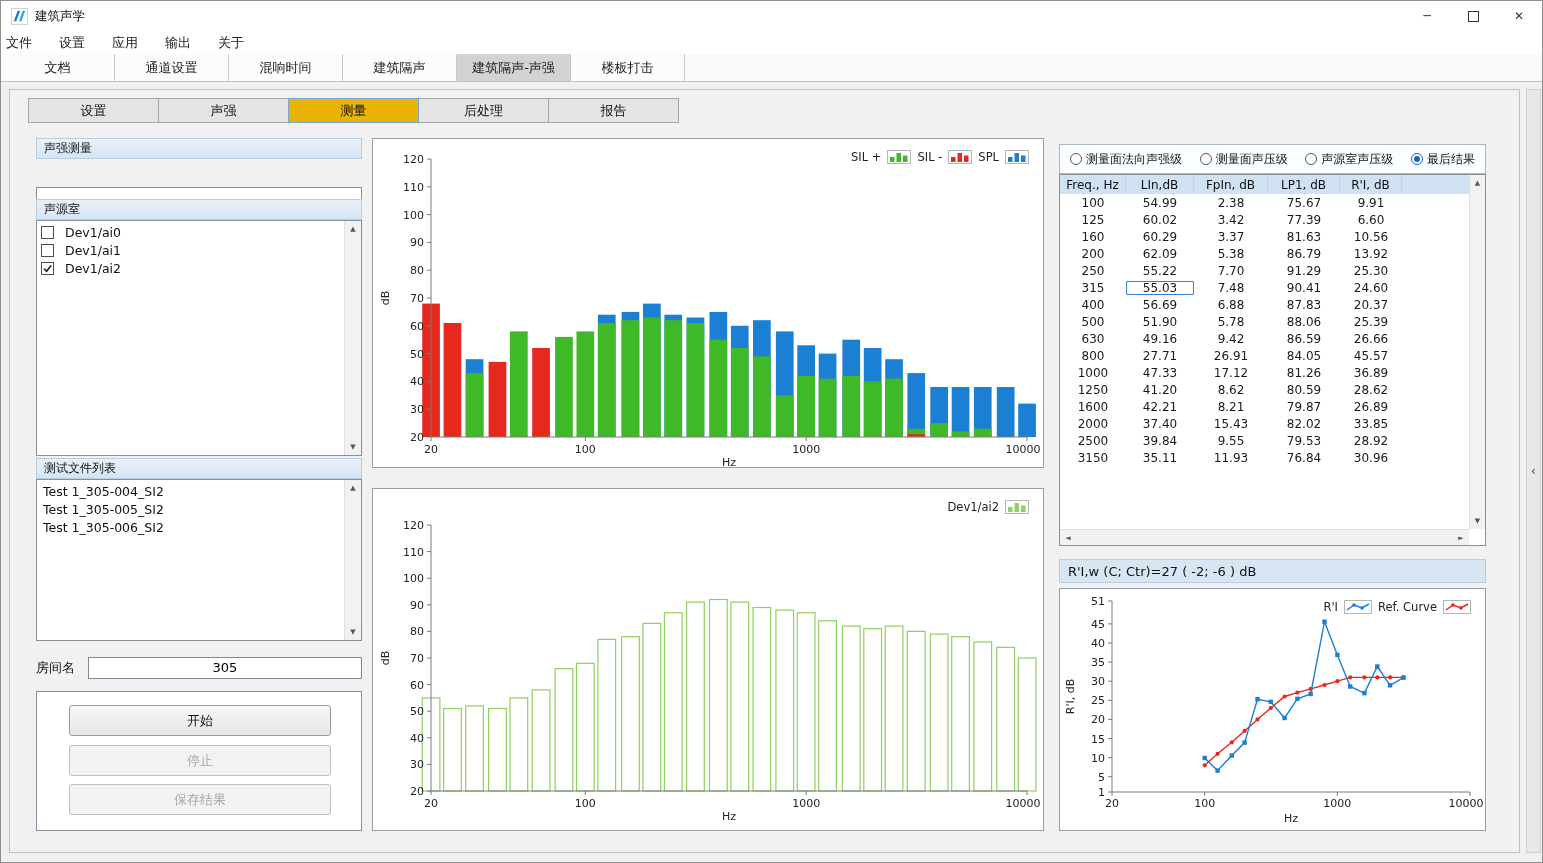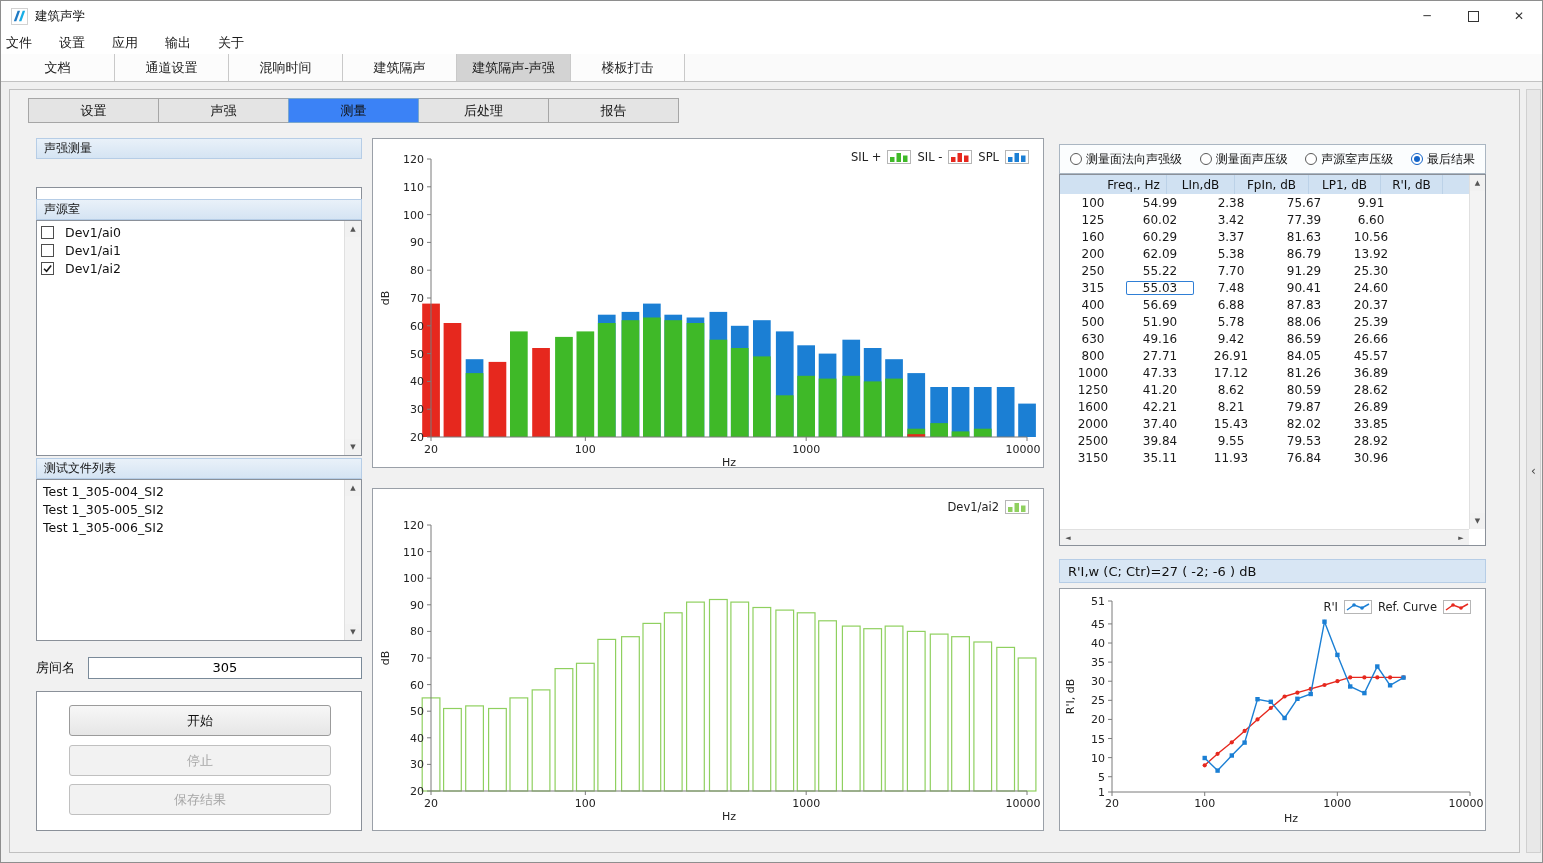--- a/index.html
+++ b/index.html
@@ -17,21 +17,21 @@
   .menu-item{font-size:13px;color:#1a1a1a;}
   
   .tabbar{position:absolute;left:0;top:53px;width:100%;height:28px;background:#fafafa;border-bottom:1px solid #c2c2c2;display:flex;box-sizing:border-box;}
   .tab{width:113px;border-right:1px solid #c9c9c9;display:flex;align-items:center;justify-content:center;font-size:13px;background:#fcfcfc;color:#1a1a1a;}
   .tab.active{background:#d3d3d3;}
   
   .main{position:absolute;left:8px;top:88px;width:1511px;height:764px;background:#f1f1f1;border:1px solid #c0c0c0;box-sizing:border-box;}
   
   .subtabs{position:absolute;left:19px;top:8px;display:flex;}
   .subtab{width:131px;height:25px;background:#e4e4e4;border:1px solid #a6a6a6;margin-left:-1px;display:flex;align-items:center;justify-content:center;font-size:13px;box-sizing:border-box;}
-  .subtab.active{background:#3b82f6;border-color:#7ba7cc;z-index:2;}
+  .subtab.active{background:#eab308;border-color:#7ba7cc;z-index:2;}
   
   .left-panel{position:absolute;left:26px;top:48px;width:316px;height:694px;padding-left:28px;}
   .section-header{position:absolute;left:0;width:326px;height:21px;background:linear-gradient(#e9f1f9,#d5e4f3);
     border:1px solid #b6cde6;display:flex;align-items:center;padding-left:7px;font-size:12px;box-sizing:border-box;}
   .white-box{position:absolute;left:0;width:326px;background:#fff;border:1px solid #8a9099;box-sizing:border-box;}
   .enable-box{top:21px;height:40px;display:flex;align-items:center;padding-left:11px;margin-top:28px;}
   .checkbox{width:13px;height:13px;background:#fff;border:1px solid #4d4d4d;display:inline-flex;align-items:center;justify-content:center;flex:none;box-sizing:border-box;}
   .checkbox svg{width:11px;height:11px;}
   .cb-label{margin-left:6px;font-size:12.5px;}
   .list{padding:2px 17px 0 3px;overflow:hidden;}
@@ -61,21 +61,21 @@
   
   .right-panel{position:absolute;left:1049px;top:54px;width:427px;height:688px;}
   .radio-bar{position:absolute;left:0;top:0;width:427px;height:30px;background:#fbfdfe;border:1px solid #aab6c2;
     display:flex;align-items:center;justify-content:space-between;padding:0 10px;box-sizing:border-box;}
   .radio-item{display:flex;align-items:center;}
   .radio{width:12px;height:12px;border-radius:50%;border:1px solid #5a5a5a;background:#fff;margin-right:4px;flex:none;position:relative;box-sizing:border-box;}
   .radio.on{border-color:#1464c8;}
   .radio.on::after{content:"";position:absolute;left:2px;top:2px;width:6px;height:6px;border-radius:50%;background:#1464c8;}
   .radio-label{font-size:12px;}
   .table-box{position:absolute;left:0;top:30px;width:427px;height:372px;background:#fff;border:1px solid #8a9099;box-sizing:border-box;}
-  .t-header{position:absolute;left:0;top:0;right:16px;height:19px;background:#d0e1f2;border-bottom:1px solid #b9cfe6;display:flex;padding-left:41px;}
+  .t-header{position:absolute;left:0;top:0;right:16px;height:19px;background:#d0e1f2;border-bottom:1px solid #b9cfe6;display:flex;}
   .th{border-right:1px solid #bcd2e8;display:flex;align-items:center;justify-content:center;font-size:12px;box-sizing:border-box;}
   .th.filler{flex:1;border-right:none;}
   .t-body{position:absolute;left:0;top:19px;right:16px;bottom:16px;background:#fff;overflow:hidden;}
   .t-row{display:flex;height:17px;align-items:center;}
   .td{font-size:12px;text-align:center;color:#1a1a1a;box-sizing:border-box;}
   .td.sel{box-shadow:inset 0 0 0 1px #2f7fd6;border-radius:2px;}
   .c0{width:66px;} .c1{width:68px;} .c2{width:74px;} .c3{width:72px;} .c4{width:62px;}
   .table-box .vscroll{bottom:16px;width:16px;}
   .hscroll{position:absolute;left:0;right:16px;bottom:0;height:16px;background:#f1f1f1;border-top:1px solid #e0e0e0;box-sizing:border-box;}
   .hscroll .arr{position:absolute;top:0;width:16px;height:100%;display:flex;align-items:center;justify-content:center;font-size:7px;color:#555;}

